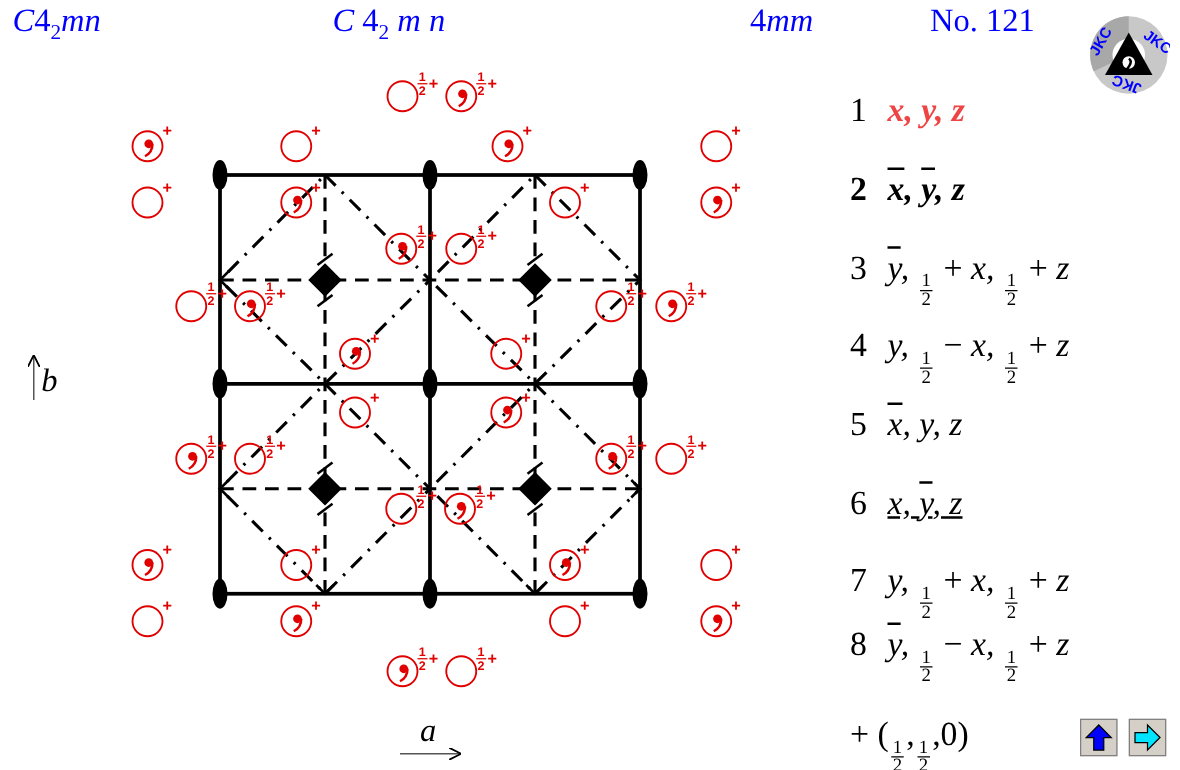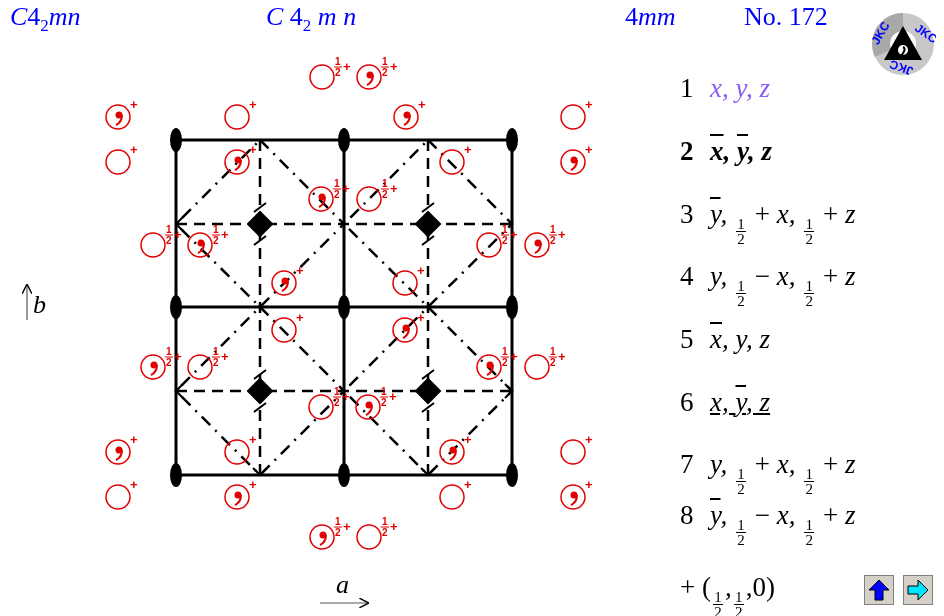--- a/index.html
+++ b/index.html
@@ -6,21 +6,21 @@
   body { width: 944px; height: 616px; position: relative; overflow: hidden;
          font-family: "Liberation Serif", "DejaVu Serif", serif; }
   .hdr { position: absolute; top: 2px; color: #0000ff; font-size: 26px; }
   .it { font-style: italic; }
   sub { font-size: 17px; vertical-align: -6px; line-height: 0; }
   #diagram { position: absolute; left: 0; top: 0; }
   .ops { position: absolute; left: 680px; top: 0; color: #000; font-size: 27px; }
   .op { position: absolute; left: 0; white-space: nowrap; }
   .op .num { display: inline-block; width: 30px; font-style: normal; }
   .op .expr { font-style: italic; }
-  .op.first .expr { color: #8b5cf6; }
+  .op.first .expr { color: #ef4444; font-weight: bold; }
   .frac { display: inline-flex; flex-direction: column; align-items: center;
           font-size: 15px; font-style: normal; vertical-align: -6px; line-height: 14px; margin: 0 2px; }
   .frac .bar { border-top: 1px solid #000; width: 10px; }
   .ovl { text-decoration: overline; }
   .btn { position: absolute; width: 30px; height: 30px; background: #d4d0c8;
          border: 1px solid #808080; box-sizing: border-box; cursor: pointer; }
   .btn svg { position: absolute; left: 2px; top: 2px; }
   .axis-label { position: absolute; font-style: italic; font-size: 26px; color: #000; }
   .logo { position: absolute; left: 870px; top: 12px; }
 </style>
@@ -29,24 +29,24 @@
 
 <div class="hdr it" style="left:10px;">
   <span>C</span><span style="font-style:normal">4</span><sub style="font-style:normal">2</sub><span>mn</span>
 </div>
 <div class="hdr it" style="left:266px;">
   <span>C</span>
   <span style="font-style:normal">4</span><sub style="font-style:normal">2</sub>
   <span>m</span>
   <span>n</span>
 </div>
-<div class="hdr" style="left:625px;">
+<div class="hdr" style="left:600px;">
   <span>4</span><span class="it">mm</span>
 </div>
-<div class="hdr" style="left:744px;">No. 172</div>
+<div class="hdr" style="left:744px;">No. 121</div>
 
 <svg class="logo" width="66" height="64" viewBox="0 0 66 64">
   <circle cx="33" cy="32" r="31" fill="#c8c8c8"></circle>
   <path d="M33 32 L33 1 A31 31 0 0 0 5 45 Z" fill="#a8a8a8"></path>
   <circle cx="33" cy="32" r="13" fill="#ffffff"></circle>
   <polygon points="33,14 52,48 14,48" fill="#000"></polygon>
   <circle cx="33" cy="38" r="5" fill="#fff"></circle>
   <path d="M33 35 q4 2 -2 9" stroke="#000" stroke-width="2" fill="none"></path>
   <text x="44" y="18" font-family="Liberation Sans, sans-serif" font-weight="bold" font-size="12" fill="#0000ff" transform="rotate(35 44 18)">JKC</text>
   <text x="6" y="30" font-family="Liberation Sans, sans-serif" font-weight="bold" font-size="12" fill="#0000ff" transform="rotate(-60 10 30)">JKC</text>

